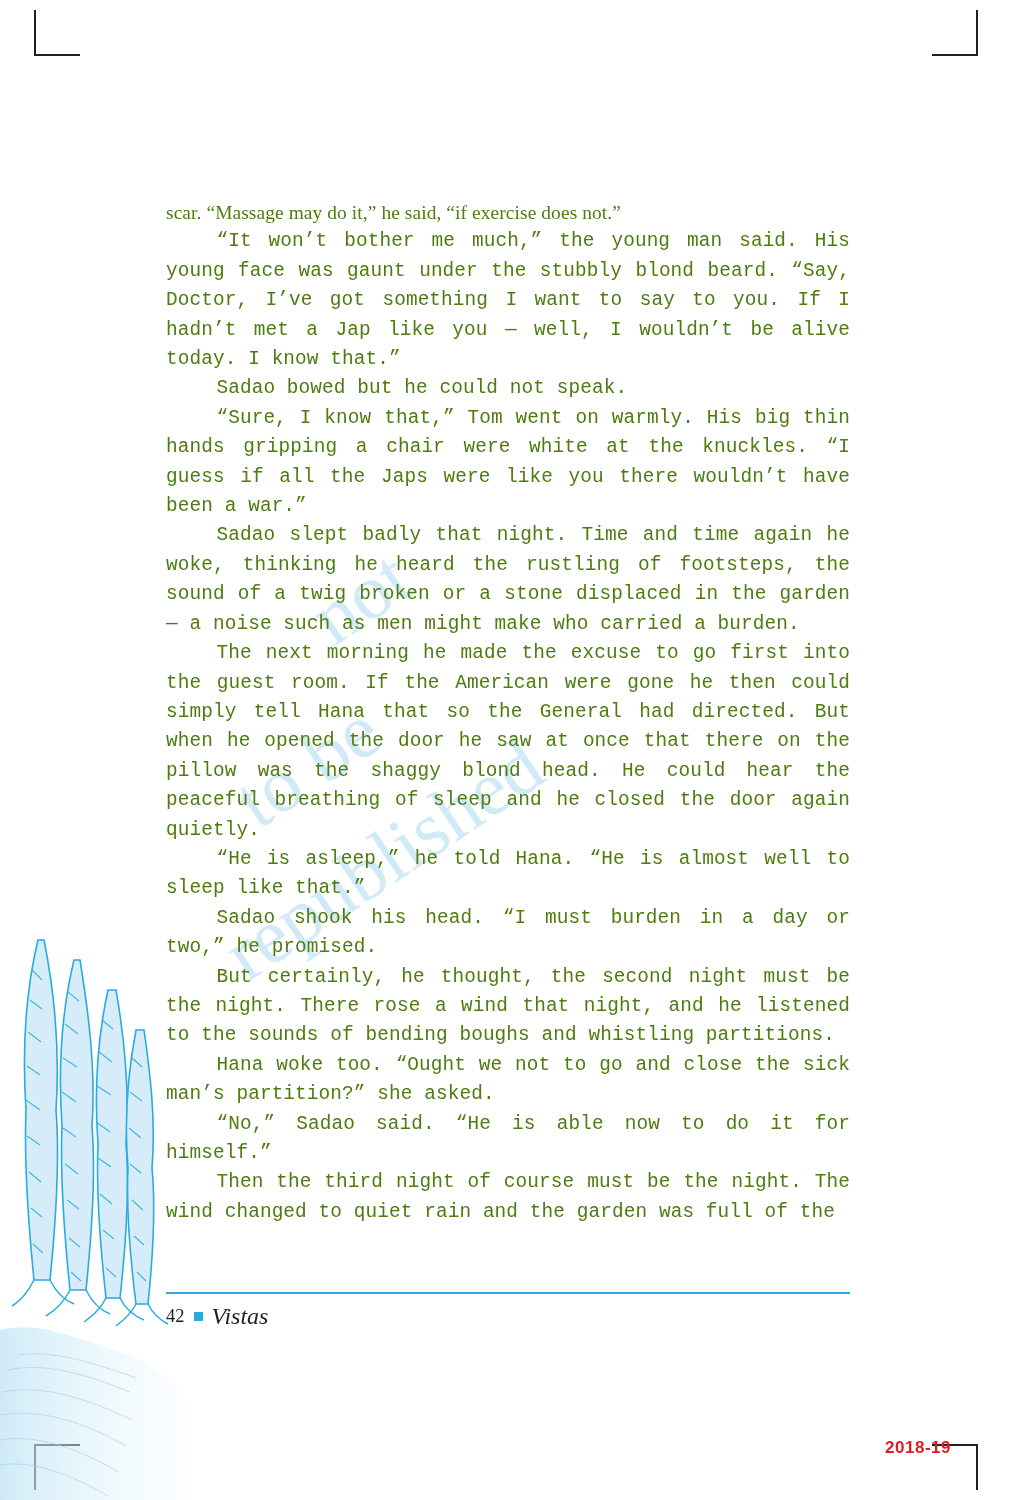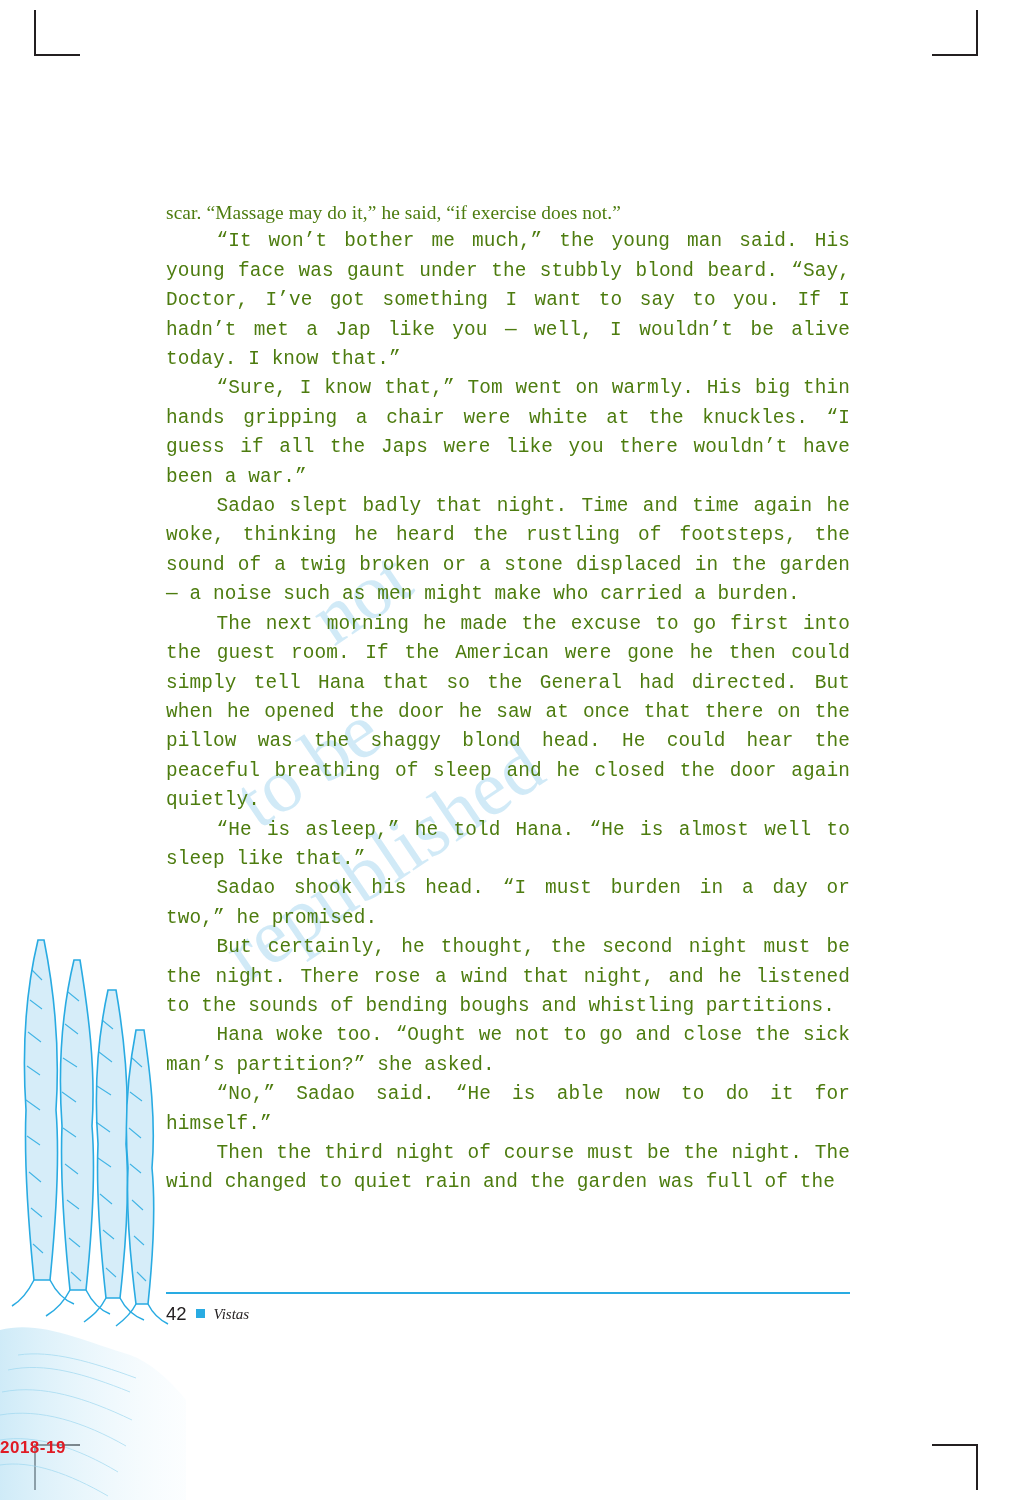--- a/index.html
+++ b/index.html
@@ -84,41 +84,41 @@
     left: 166px;
     top: 1303px;
     width: 684px;
     display: flex;
     align-items: center;
     gap: 7px;
     font-size: 18px;
     color: #221e1f;
   }
   .footer .pageno {
-    font-family: Liberation Sans, sans-serif;
+    font-family: Liberation Serif, serif;
     font-size: 18.5px;
   }
   .footer .sq {
     display: inline-block;
     width: 9px;
     height: 9px;
     background: #29abe2;
     margin: 0 2px 1px 2px;
   }
   .footer .bookname {
     font-style: italic;
-    font-size: 15px;
+    font-size: 24px;
   }
 
   .year-stamp {
     position: absolute;
     left: 0;
     top: 1438px;
     width: 951px;
-    text-align: left;
+    text-align: right;
     color: #e01b24;
     font-family: "Liberation Sans", sans-serif;
     font-weight: bold;
     font-size: 17px;
     letter-spacing: 0.5px;
   }
 
   
   .watermark {
     position: absolute;
@@ -215,20 +215,21 @@
       <path d="M34 380 C28 392 22 400 12 406 M50 380 C56 392 64 400 74 404"></path>
       <path d="M70 390 C64 402 56 410 46 416 M86 390 C92 402 100 410 110 414"></path>
       <path d="M106 398 C100 410 92 416 84 422 M120 398 C126 410 134 416 144 420"></path>
       <path d="M136 404 C131 414 124 420 116 426 M148 404 C153 414 160 420 168 424"></path>
     </g>
   </svg>
 
   <div class="text-column">
     <p class="para">scar. “Massage may do it,” he said, “if exercise does not.”</p>
     <p class="para indent">“It won’t bother me much,” the young man said. His young face was gaunt under the stubbly blond beard. “Say, Doctor, I’ve got something I want to say to you. If I hadn’t met a Jap like you — well, I wouldn’t be alive today. I know that.”</p>
+    <p class="para indent">Sadao bowed but he could not speak.</p>
     <p class="para indent">“Sure, I know that,” Tom went on warmly. His big thin hands gripping a chair were white at the knuckles. “I guess if all the Japs were like you there wouldn’t have been a war.”</p>
     <p class="para indent">Sadao slept badly that night. Time and time again he woke, thinking he heard the rustling of footsteps, the sound of a twig broken or a stone displaced in the garden — a noise such as men might make who carried a burden.</p>
     <p class="para indent">The next morning he made the excuse to go first into the guest room. If the American were gone he then could simply tell Hana that so the General had directed. But when he opened the door he saw at once that there on the pillow was the shaggy blond head. He could hear the peaceful breathing of sleep and he closed the door again quietly.</p>
     <p class="para indent">“He is asleep,” he told Hana. “He is almost well to sleep like that.”</p>
     <p class="para indent">Sadao shook his head. “I must burden in a day or two,” he promised.</p>
     <p class="para indent">But certainly, he thought, the second night must be the night. There rose a wind that night, and he listened to the sounds of bending boughs and whistling partitions.</p>
     <p class="para indent">Hana woke too. “Ought we not to go and close the sick man’s partition?” she asked.</p>
     <p class="para indent">“No,” Sadao said. “He is able now to do it for himself.”</p>
     <p class="para indent">Then the third night of course must be the night. The wind changed to quiet rain and the garden was full of the</p>
   </div>

